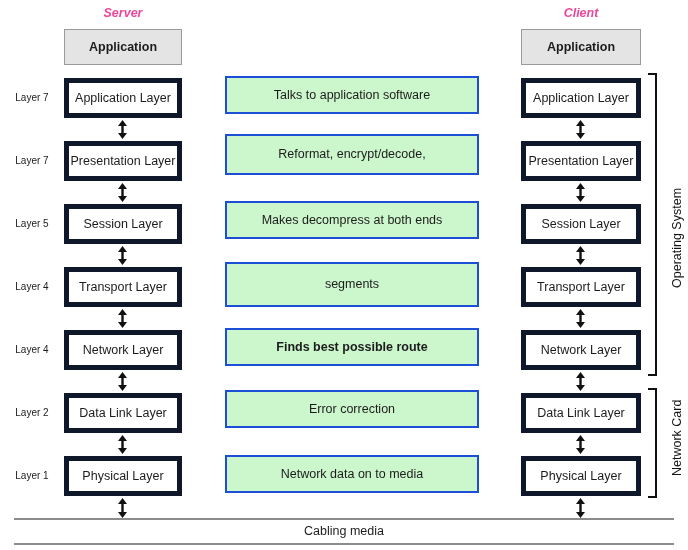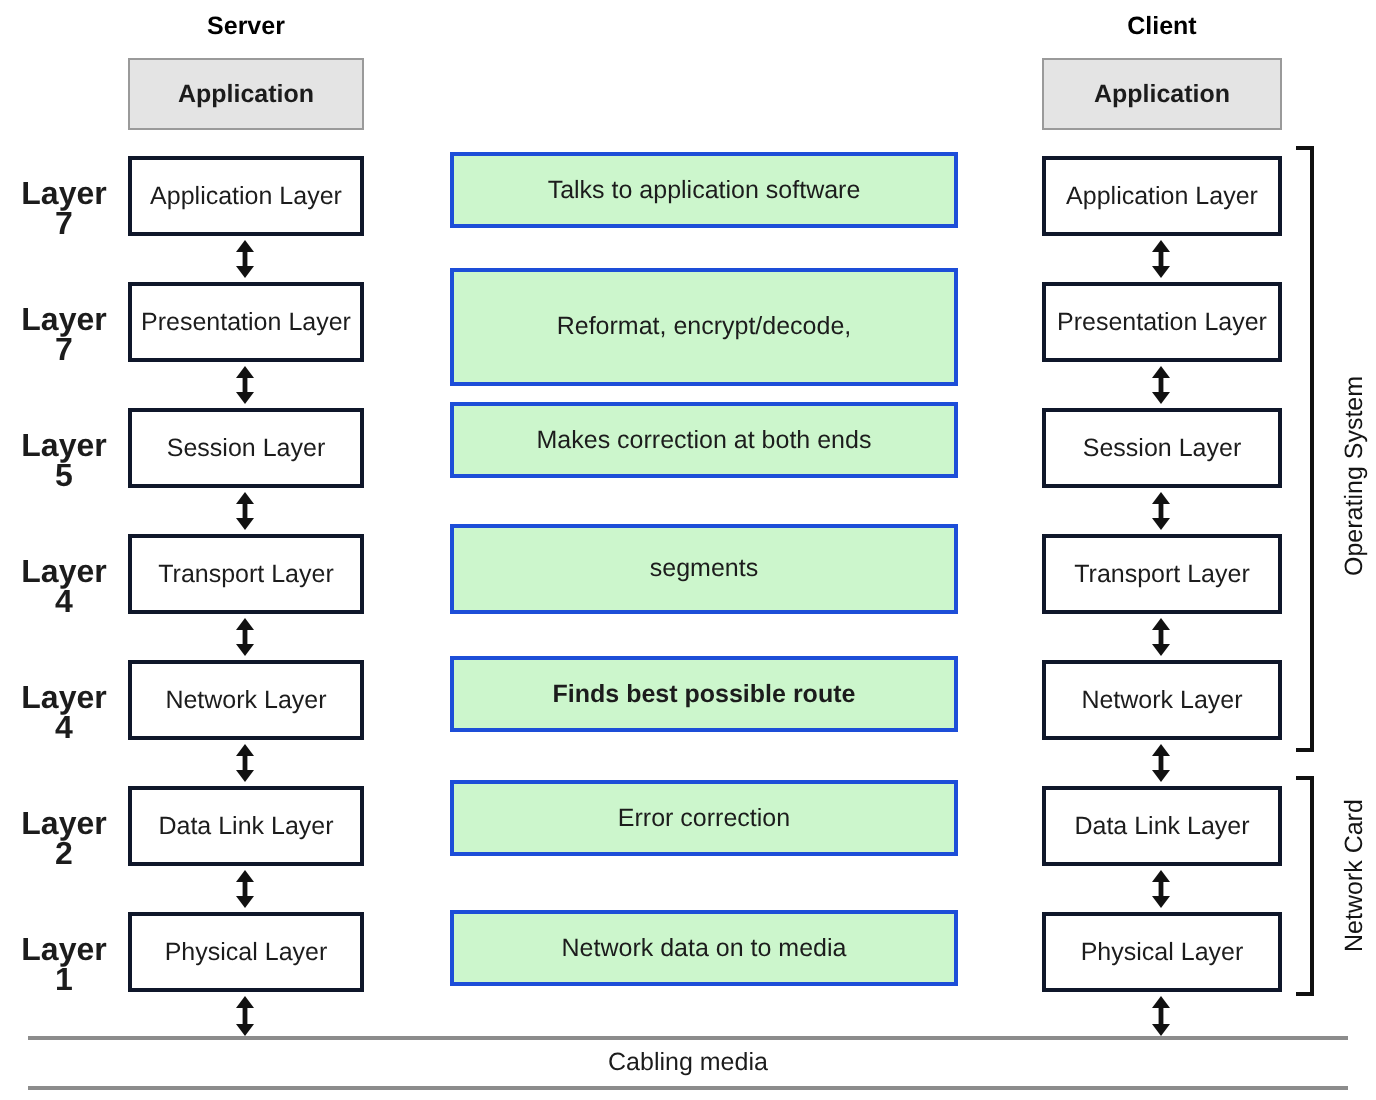--- a/index.html
+++ b/index.html
@@ -14,23 +14,24 @@
     font-family: "Liberation Sans", sans-serif;
     color: #1a1a1a;
     overflow: hidden;
   }
 
   
   .col-heading {
     position: absolute;
     font-size: 12.5px;
     font-weight: bold;
-    color: #000000;
+    color: #ec4899;
     text-align: center;
     line-height: 15px;
+    font-style: italic;
   }
   #heading-server  { left: 64px;  top: 6px;  width: 118px; }
   #heading-center  { left: 205px; top: 4px;  width: 300px; }
   #heading-client  { left: 521px; top: 6px;  width: 120px; }
 
   
   .box {
     position: absolute;
     box-sizing: border-box;
     display: flex;
@@ -46,44 +47,43 @@
     background: #e4e4e4;
     border: 1px solid #9a9a9a;
     font-weight: bold;
     height: 36px;
   }
   #app-server { left: 64px;  top: 29px; width: 118px; }
   #app-client { left: 521px; top: 29px; width: 120px; }
 
   .layer-box {
     background: #ffffff;
-    border: 2px solid #0f172a;
+    border: 5px solid #0f172a;
     height: 40px;
   }
   .layer-box.left  { left: 64px;  width: 118px; }
   .layer-box.right { left: 521px; width: 120px; }
 
   .green-box {
     background: #ccf6cc;
     border: 2px solid #1d4ed8;
     left: 225px;
     width: 254px;
     font-size: 12.5px;
   }
 
   
   .layer-index {
     position: absolute;
     left: 4px;
     width: 56px;
     text-align: center;
-    font-size: 16px;
+    font-size: 10px;
     line-height: 15px;
     color: #1c1c1c;
-    font-weight: bold;
   }
 
   
   .arrow {
     position: absolute;
     width: 11px;
   }
   .arrow svg { display: block; }
 
   
@@ -161,42 +161,42 @@
     <div class="arrow" style="top: 120px; left: 575px;">
       <svg width="11" height="19" viewBox="0 0 11 19">
         <polygon points="5.5,0 10,6 1,6" fill="#111"></polygon>
         <rect x="4.3" y="5" width="2.4" height="9" fill="#111"></rect>
         <polygon points="5.5,19 10,13 1,13" fill="#111"></polygon>
       </svg>
     </div>
     <div class="layer-index" style="top: 153px;">Layer 7</div>
     <div class="box layer-box left" style="top: 141px;">Presentation Layer</div>
     <div class="box layer-box right" style="top: 141px;">Presentation Layer</div>
-    <div class="box green-box" style="top: 134px; height: 59px; flex-direction: column;">
+    <div class="box green-box" style="top: 134px; height: 41px; flex-direction: column;">
       <div>Reformat, encrypt/decode,</div>
     </div>
     <div class="arrow" style="top: 183px; left: 117px;">
       <svg width="11" height="19" viewBox="0 0 11 19">
         <polygon points="5.5,0 10,6 1,6" fill="#111"></polygon>
         <rect x="4.3" y="5" width="2.4" height="9" fill="#111"></rect>
         <polygon points="5.5,19 10,13 1,13" fill="#111"></polygon>
       </svg>
     </div>
     <div class="arrow" style="top: 183px; left: 575px;">
       <svg width="11" height="19" viewBox="0 0 11 19">
         <polygon points="5.5,0 10,6 1,6" fill="#111"></polygon>
         <rect x="4.3" y="5" width="2.4" height="9" fill="#111"></rect>
         <polygon points="5.5,19 10,13 1,13" fill="#111"></polygon>
       </svg>
     </div>
     <div class="layer-index" style="top: 216px;">Layer 5</div>
     <div class="box layer-box left" style="top: 204px;">Session Layer</div>
     <div class="box layer-box right" style="top: 204px;">Session Layer</div>
     <div class="box green-box" style="top: 201px; height: 38px; flex-direction: column;">
-      <div>Makes correction at both ends</div>
+      <div>Makes decompress at both ends</div>
     </div>
     <div class="arrow" style="top: 246px; left: 117px;">
       <svg width="11" height="19" viewBox="0 0 11 19">
         <polygon points="5.5,0 10,6 1,6" fill="#111"></polygon>
         <rect x="4.3" y="5" width="2.4" height="9" fill="#111"></rect>
         <polygon points="5.5,19 10,13 1,13" fill="#111"></polygon>
       </svg>
     </div>
     <div class="arrow" style="top: 246px; left: 575px;">
       <svg width="11" height="19" viewBox="0 0 11 19">

